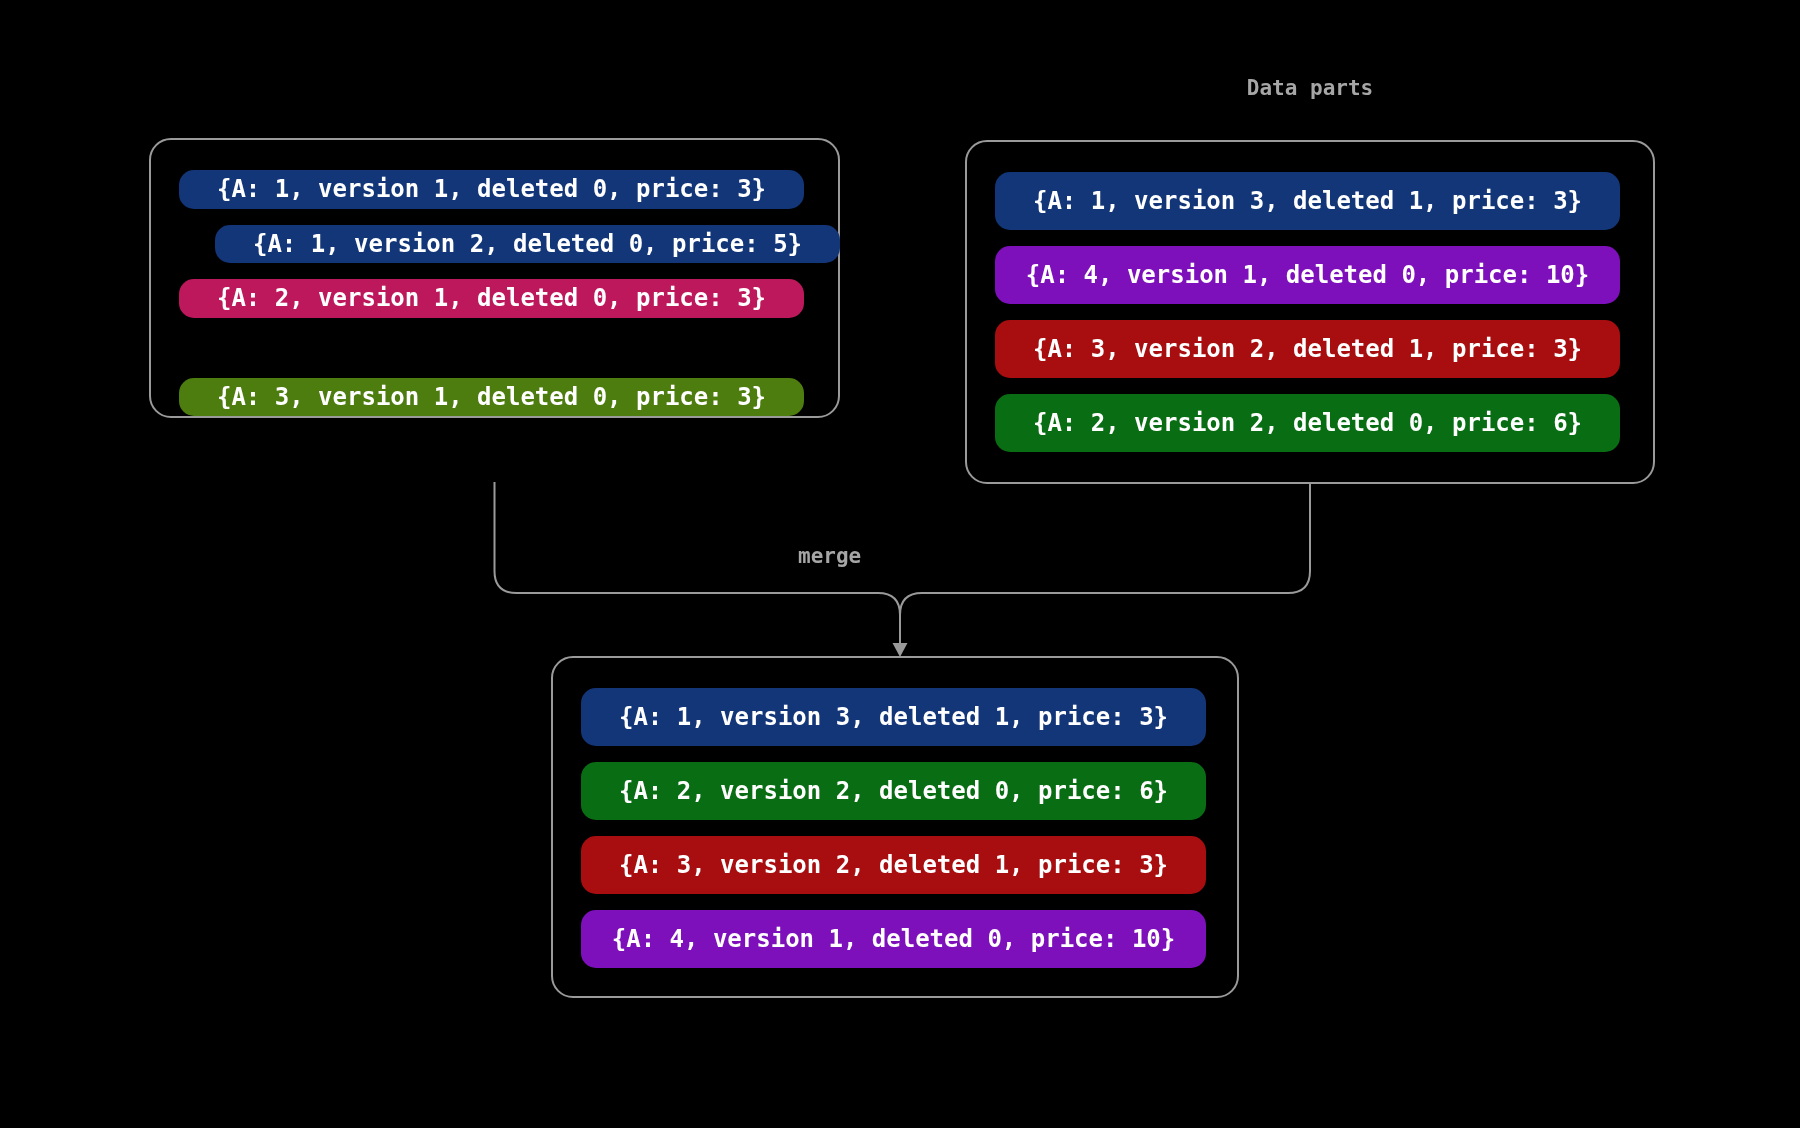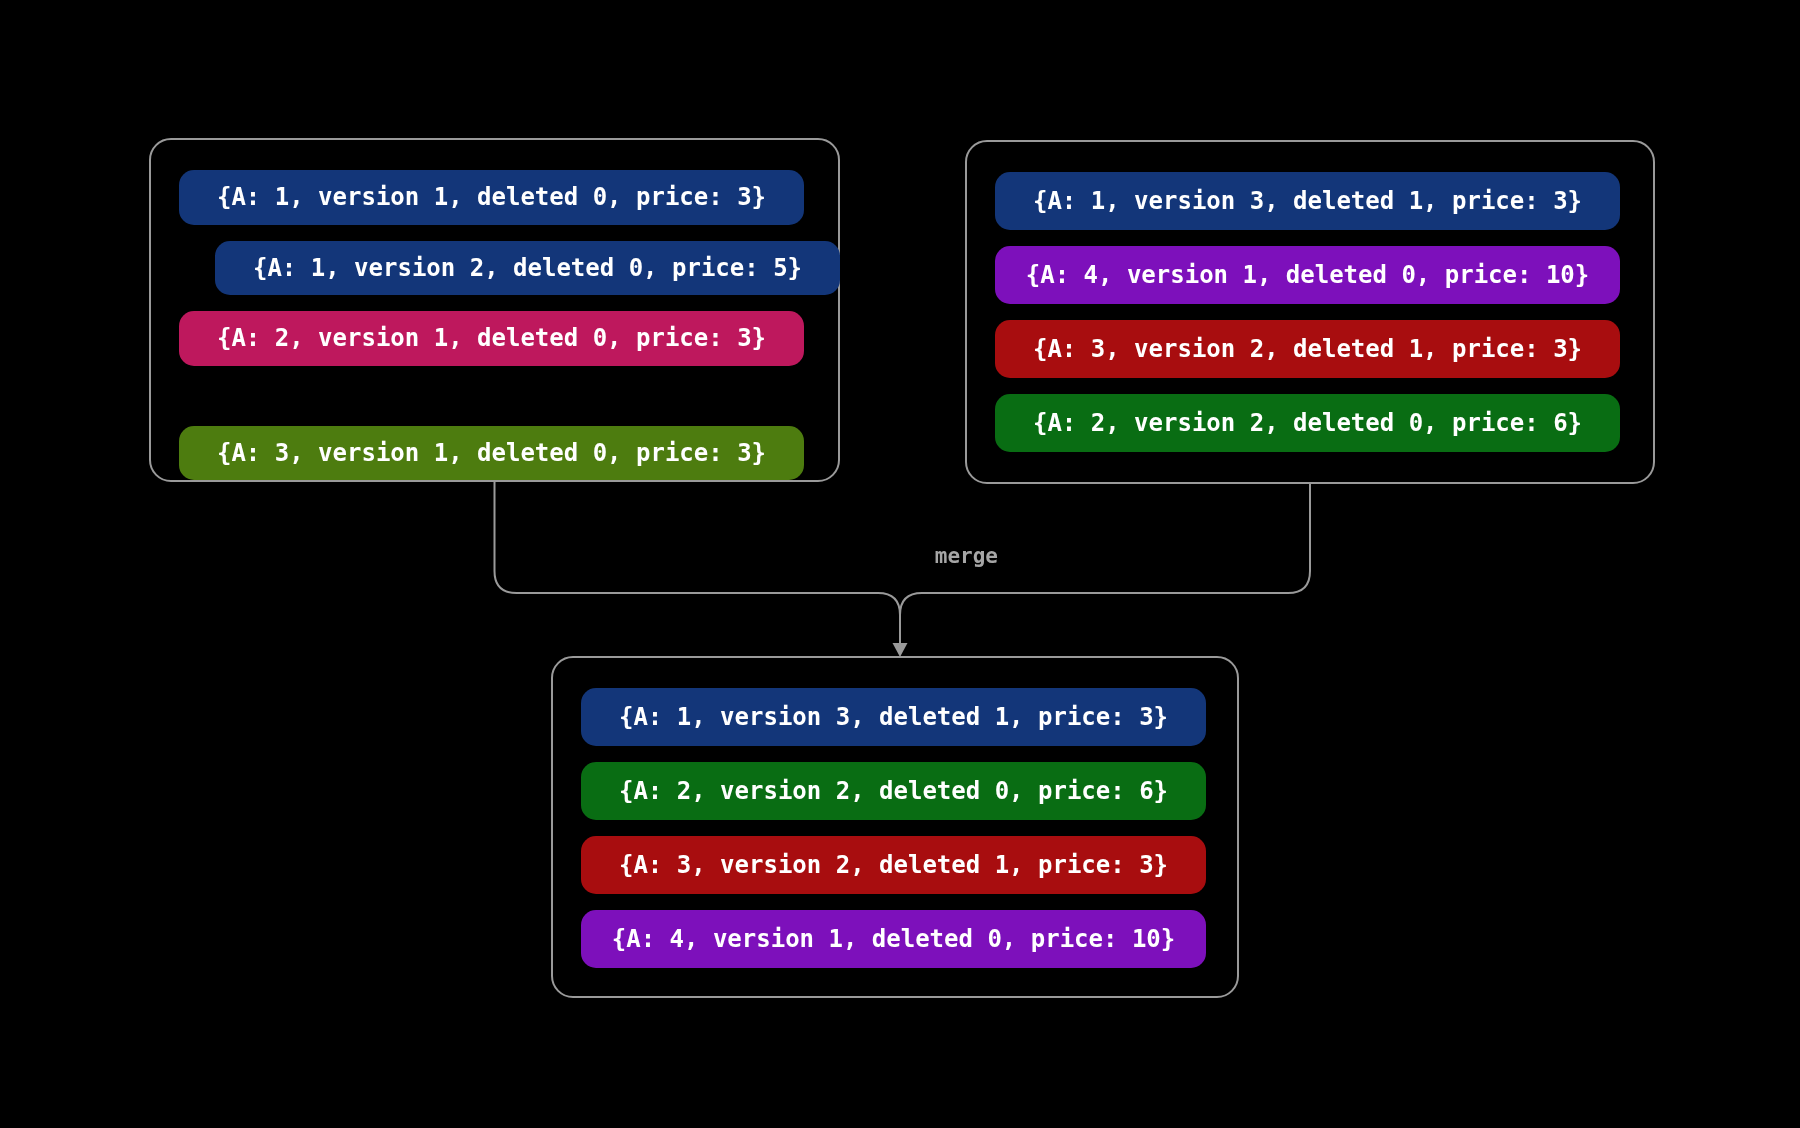--- a/index.html
+++ b/index.html
@@ -64,40 +64,41 @@
     font-size: 21px;
     font-weight: bold;
   }
   .merge-label {
     position: absolute;
     left: 798px;
     top: 540px;
     width: 200px;
     height: 32px;
     line-height: 32px;
-    text-align: right;
+    text-align: left;
     color: var(--label, #a6a6a6);
     font-size: 21px;
     font-weight: bold;
   }
 </style>
 </head>
 <body style="background: rgb(0, 0, 0);">
 
 <div class="canvas">
 
   <svg class="connectors" viewBox="0 0 1800 1128">
     <path d="M 494.5 482 L 494.5 571 Q 494.5 593 516.5 593 L 878 593 Q 900 593 900 615 L 900 645"></path>
     <path d="M 1310 484 L 1310 571 Q 1310 593 1288 593 L 922 593 Q 900 593 900 615 L 900 645"></path>
     <polygon points="892.5,643 907.5,643 900,657"></polygon>
   </svg>
 
 
+  <div class="title" style="left:965px; top:72px; width:690px;">Data parts</div>
 
-  <div class="box" style="left:149px; top:138px; width:691px; height:344px;">
+  <div class="box" style="left:149px; top:138px; width:691px; height:280px;">
     <div class="pill" style="background-color: rgb(19, 54, 121);">{A: 1, version 1, deleted 0, price: 3}</div>
     <div class="pill" style="background-color: rgb(19, 54, 121); margin-left: 36px;">{A: 1, version 2, deleted 0, price: 5}</div>
     <div class="pill" style="background-color: #be185d;">{A: 2, version 1, deleted 0, price: 3}</div>
     <div class="pill" style="background-color: #4d7c0f; margin-top: 44px;">{A: 3, version 1, deleted 0, price: 3}</div>
   </div>
 
   <div class="box" style="left:965px; top:140px; width:690px; height:344px;">
     <div class="pill" style="background-color: rgb(19, 54, 121);">{A: 1, version 3, deleted 1, price: 3}</div>
     <div class="pill" style="background-color: rgb(125, 16, 187);">{A: 4, version 1, deleted 0, price: 10}</div>
     <div class="pill" style="background-color: rgb(168, 13, 15);">{A: 3, version 2, deleted 1, price: 3}</div>

